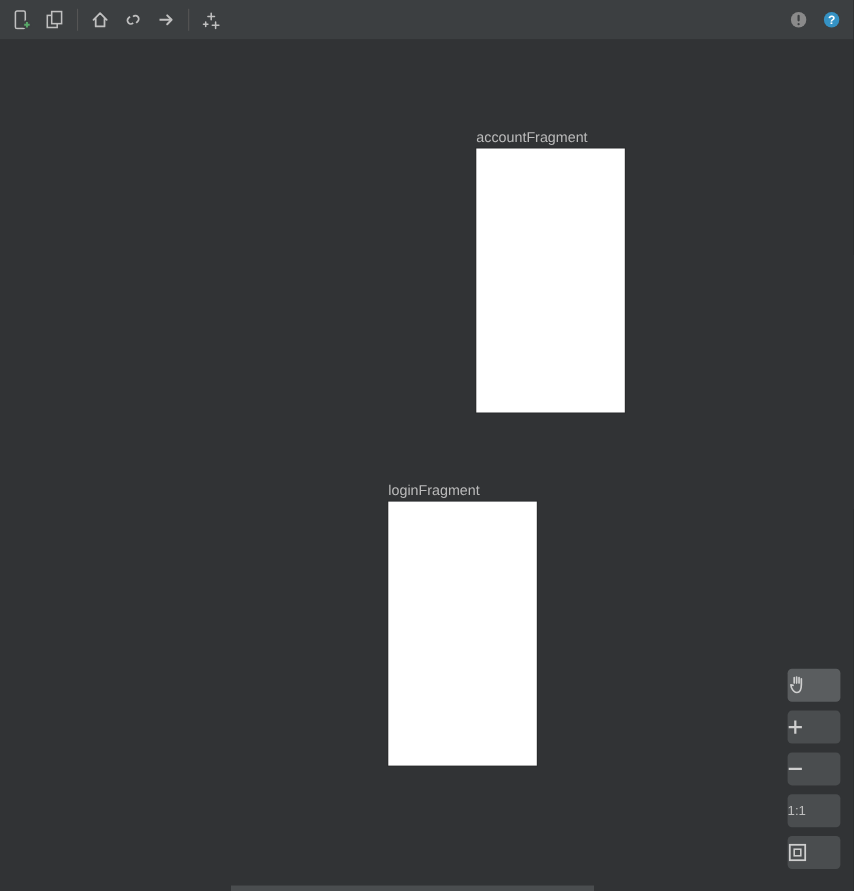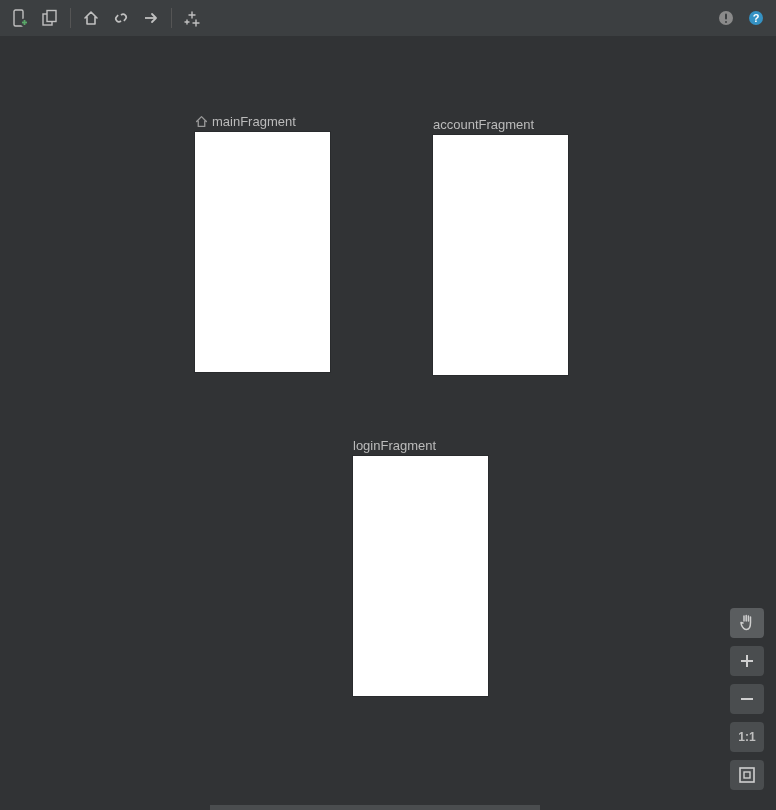--- a/index.html
+++ b/index.html
@@ -95,31 +95,31 @@
   
   .zoom-stack {
     position: absolute;
     right: 12px;
     bottom: 20px;
     display: flex;
     flex-direction: column;
     gap: 8px;
   }
   .zoom-btn {
-    width: 34px;
+    width: 48px;
     height: 30px;
     background: #4a4d4f;
     border-radius: 4px;
     display: flex;
     align-items: center;
-    justify-content: center;
+    justify-content: flex-start;
     cursor: pointer;
     color: #bfbfbf;
     font-size: 12px;
-    font-weight: bold;
+    font-weight: normal;
   }
   .zoom-btn.pan {
     background: #5a5d5f;
   }
 
   svg { display:block; }
 </style>
 </head>
 <body>
 
@@ -198,31 +198,20 @@
           <circle cx="8" cy="8" r="7" fill="#3592c4"></circle>
           <text x="8" y="12" text-anchor="middle" font-size="11" font-weight="bold" fill="#fff">?</text>
         </svg>
       </span>
     </div>
   </div>
 </div>
 
 <div class="canvas">
 
-  <div id="dest-main" class="dest">
-    <div class="dest-label">
-      <span>
-        <svg width="13" height="13" viewBox="0 0 16 16">
-          <path d="M2 8 L8 2 L14 8 M4 7 V14 H12 V7" fill="none" stroke="#9a9a9a" stroke-width="1.6" stroke-linejoin="round" stroke-linecap="round"></path>
-        </svg>
-      </span>
-      <span>mainFragment</span>
-    </div>
-    <div class="dest-screen"></div>
-  </div>
 
   <div id="dest-account" class="dest">
     <div class="dest-label">
       <span>accountFragment</span>
     </div>
     <div class="dest-screen"></div>
   </div>
 
   <div id="dest-login" class="dest">
     <div class="dest-label">

